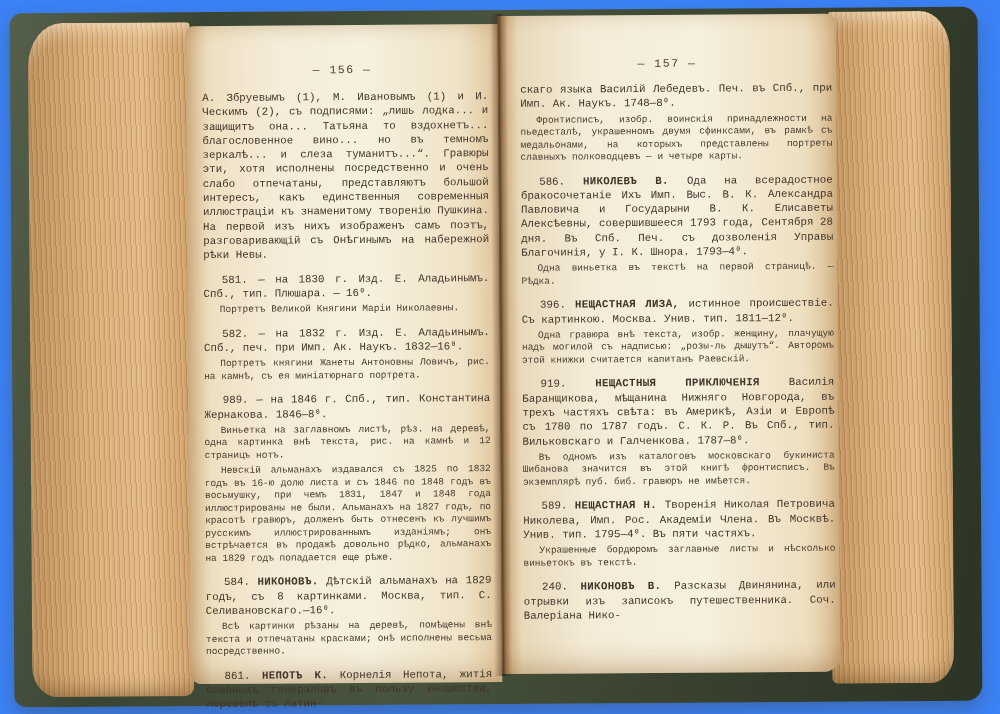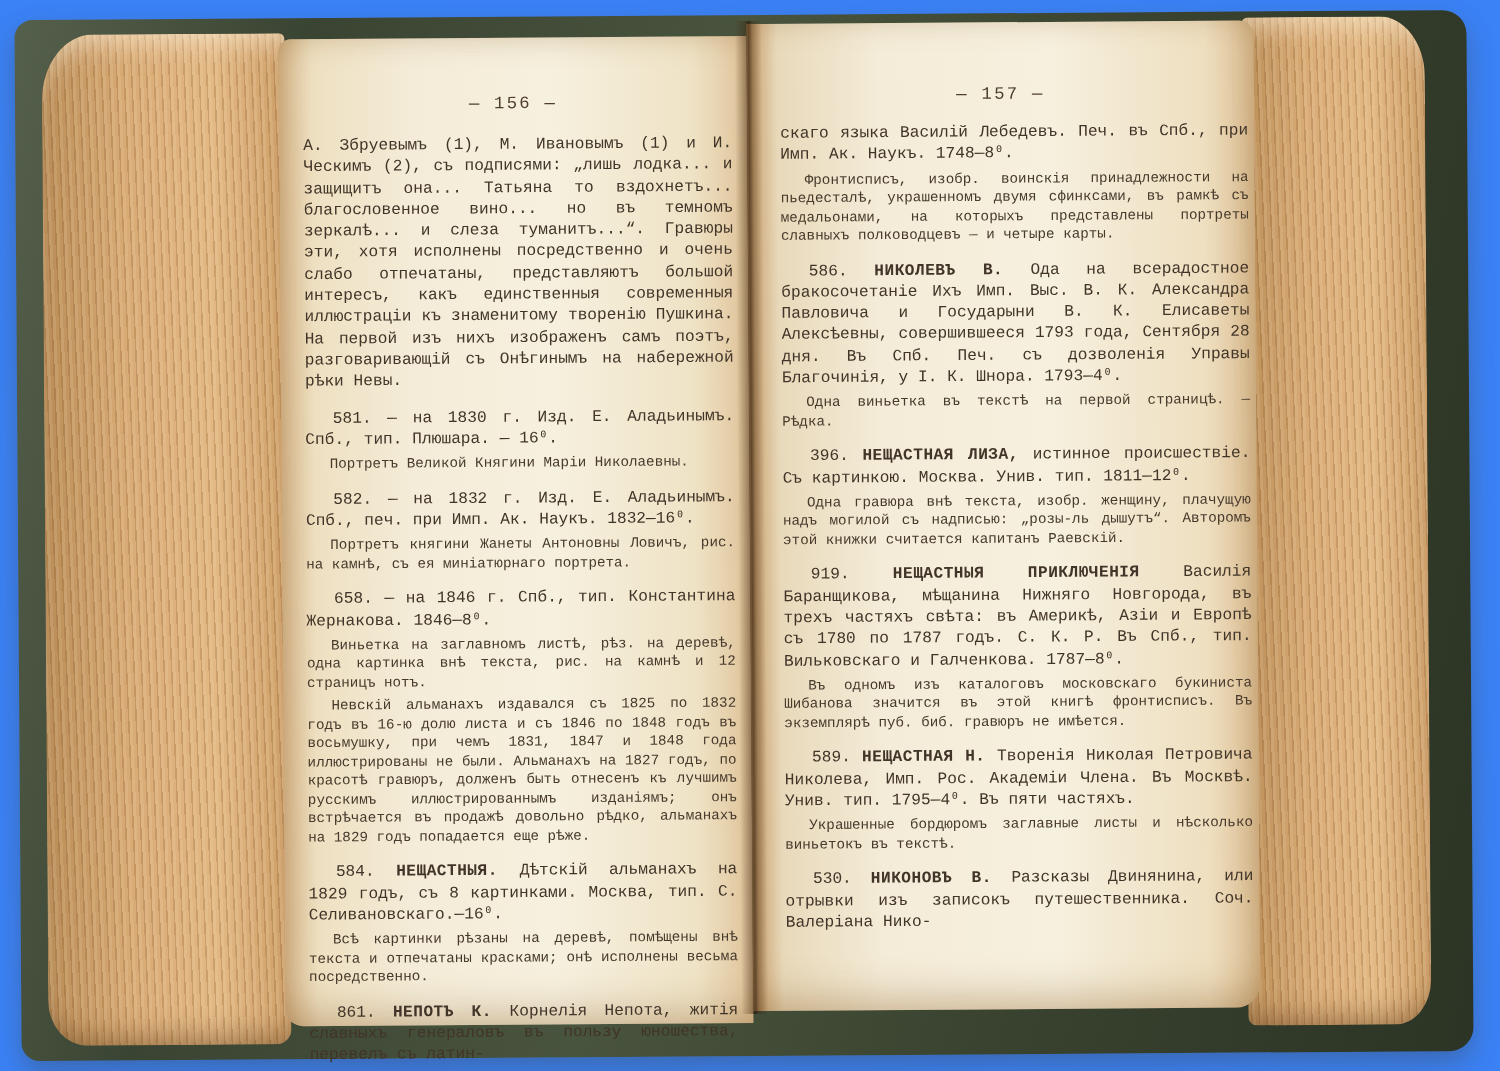--- a/index.html
+++ b/index.html
@@ -66,41 +66,41 @@
     <div class="stack stack-right"></div>
 
     <div class="page page-left">
       <p class="folio">— 156 —</p>
       <div class="text-col" id="left-col">
           <p class="block para"><span class="body-text">А. Збруевымъ (1), М. Ивановымъ (1) и И. Ческимъ (2), съ подписями: „лишь лодка... и защищитъ она... Татьяна то вздохнетъ... благословенное вино... но въ темномъ зеркалѣ... и слеза туманитъ...“. Гравюры эти, хотя исполнены посредственно и очень слабо отпечатаны, представляютъ большой интересъ, какъ единственныя современныя иллюстраціи къ знаменитому творенію Пушкина. На первой изъ нихъ изображенъ самъ поэтъ, разговаривающій съ Онѣгинымъ на набережной рѣки Невы.</span></p>
           <p class="block entry"><span class="num">581. </span><span class="body-text">— на 1830 г. Изд. Е. Аладьинымъ. Спб., тип. Плюшара. — 16⁰.</span></p>
           <p class="block note"><span class="body-text">Портретъ Великой Княгини Маріи Николаевны.</span></p>
           <p class="block entry"><span class="num">582. </span><span class="body-text">— на 1832 г. Изд. Е. Аладьинымъ. Спб., печ. при Имп. Ак. Наукъ. 1832—16⁰.</span></p>
           <p class="block note"><span class="body-text">Портретъ княгини Жанеты Антоновны Ловичъ, рис. на камнѣ, съ ея миніатюрнаго портрета.</span></p>
-          <p class="block entry"><span class="num">658. </span><span class="body-text">— на 1846 г. Спб., тип. Константина Жернакова. 1846—8⁰.</span></p>
+          <p class="block entry"><span class="num">989. </span><span class="body-text">— на 1846 г. Спб., тип. Константина Жернакова. 1846—8⁰.</span></p>
           <p class="block note"><span class="body-text">Виньетка на заглавномъ листѣ, рѣз. на деревѣ, одна картинка внѣ текста, рис. на камнѣ и 12 страницъ нотъ.</span></p>
           <p class="block note"><span class="body-text">Невскій альманахъ издавался съ 1825 по 1832 годъ въ 16-ю долю листа и съ 1846 по 1848 годъ въ восьмушку, при чемъ 1831, 1847 и 1848 года иллюстрированы не были. Альманахъ на 1827 годъ, по красотѣ гравюръ, долженъ быть отнесенъ къ лучшимъ русскимъ иллюстрированнымъ изданіямъ; онъ встрѣчается въ продажѣ довольно рѣдко, альманахъ на 1829 годъ попадается еще рѣже.</span></p>
-          <p class="block entry"><span class="num">584. </span><span class="head">НЕЩАСТНЫЯ. </span><span class="body-text">Дѣтскій альманахъ на 1829 годъ, съ 8 картинками. Москва, тип. С. Селивановскаго.—16⁰.</span></p>
+          <p class="block entry"><span class="num">584. </span><span class="head">НИКОНОВЪ. </span><span class="body-text">Дѣтскій альманахъ на 1829 годъ, съ 8 картинками. Москва, тип. С. Селивановскаго.—16⁰.</span></p>
           <p class="block note"><span class="body-text">Всѣ картинки рѣзаны на деревѣ, помѣщены внѣ текста и отпечатаны красками; онѣ исполнены весьма посредственно.</span></p>
           <p class="block entry"><span class="num">861. </span><span class="head">НЕПОТЪ К. </span><span class="body-text">Корнелія Непота, житія славныхъ генераловъ въ пользу юношества, перевелъ съ латин-</span></p>
         </div>
     </div>
 
     <div class="page page-right">
       <p class="folio">— 157 —</p>
       <div class="text-col" id="right-col">
           <p class="block para"><span class="body-text">скаго языка Василій Лебедевъ. Печ. въ Спб., при Имп. Ак. Наукъ. 1748—8⁰.</span></p>
           <p class="block note"><span class="body-text">Фронтисписъ, изобр. воинскія принадлежности на пьедесталѣ, украшенномъ двумя сфинксами, въ рамкѣ съ медальонами, на которыхъ представлены портреты славныхъ полководцевъ — и четыре карты.</span></p>
           <p class="block entry"><span class="num">586. </span><span class="head">НИКОЛЕВЪ В. </span><span class="body-text">Ода на всерадостное бракосочетаніе Ихъ Имп. Выс. В. К. Александра Павловича и Государыни В. К. Елисаветы Алексѣевны, совершившееся 1793 года, Сентября 28 дня. Въ Спб. Печ. съ дозволенія Управы Благочинія, у І. К. Шнора. 1793—4⁰.</span></p>
           <p class="block note"><span class="body-text">Одна виньетка въ текстѣ на первой страницѣ. — Рѣдка.</span></p>
           <p class="block entry"><span class="num">396. </span><span class="head">НЕЩАСТНАЯ ЛИЗА, </span><span class="body-text">истинное происшествіе. Съ картинкою. Москва. Унив. тип. 1811—12⁰.</span></p>
           <p class="block note"><span class="body-text">Одна гравюра внѣ текста, изобр. женщину, плачущую надъ могилой съ надписью: „розы-ль дышутъ“. Авторомъ этой книжки считается капитанъ Раевскій.</span></p>
           <p class="block entry"><span class="num">919. </span><span class="head">НЕЩАСТНЫЯ ПРИКЛЮЧЕНІЯ </span><span class="body-text">Василія Баранщикова, мѣщанина Нижняго Новгорода, въ трехъ частяхъ свѣта: въ Америкѣ, Азіи и Европѣ съ 1780 по 1787 годъ. С. К. Р. Въ Спб., тип. Вильковскаго и Галченкова. 1787—8⁰.</span></p>
           <p class="block note"><span class="body-text">Въ одномъ изъ каталоговъ московскаго букиниста Шибанова значится въ этой книгѣ фронтисписъ. Въ экземплярѣ пуб. биб. гравюръ не имѣется.</span></p>
           <p class="block entry"><span class="num">589. </span><span class="head">НЕЩАСТНАЯ Н. </span><span class="body-text">Творенія Николая Петровича Николева, Имп. Рос. Академіи Члена. Въ Москвѣ. Унив. тип. 1795—4⁰. Въ пяти частяхъ.</span></p>
           <p class="block note"><span class="body-text">Украшенные бордюромъ заглавные листы и нѣсколько виньетокъ въ текстѣ.</span></p>
-          <p class="block entry"><span class="num">530. </span><span class="head">НИКОНОВЪ В. </span><span class="body-text">Разсказы Двинянина, или отрывки изъ записокъ путешественника. Соч. Валеріана Нико-</span></p>
+          <p class="block entry"><span class="num">240. </span><span class="head">НИКОНОВЪ В. </span><span class="body-text">Разсказы Двинянина, или отрывки изъ записокъ путешественника. Соч. Валеріана Нико-</span></p>
         </div>
     </div>
 
     <div class="gutter"></div>
   </div>
 </div>
 
 </body></html>

